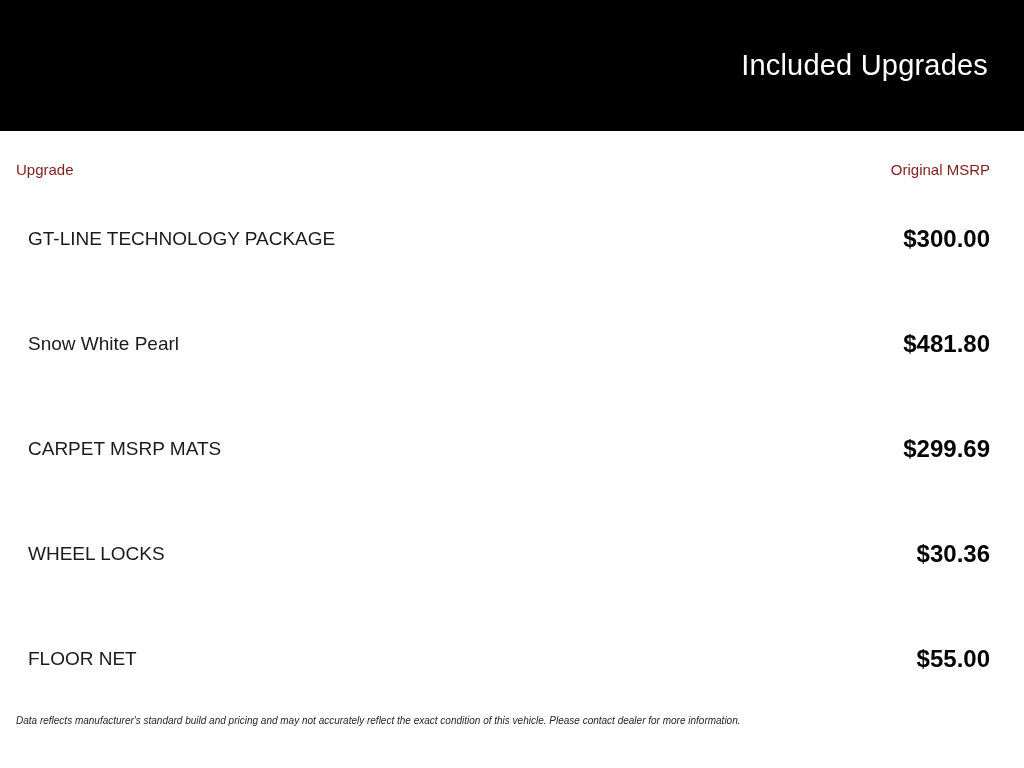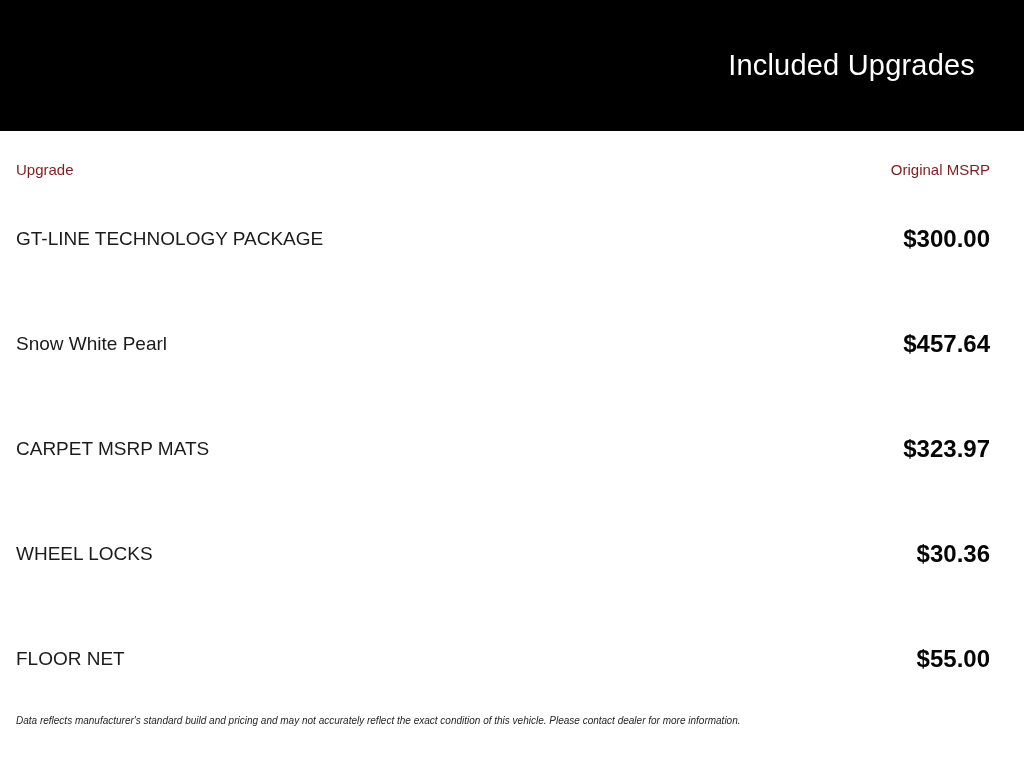--- a/index.html
+++ b/index.html
@@ -14,21 +14,21 @@
     height: 768px;
     background: #ffffff;
     overflow: hidden;
   }
   .banner {
     height: 131px;
     background: #000000;
     display: flex;
     align-items: center;
     justify-content: flex-end;
-    padding-right: 49px;
+    padding-right: 36px;
     box-sizing: border-box;
   }
   .banner h1 {
     margin: 0;
     font-size: 29px;
     font-weight: 400;
     letter-spacing: 0.2px;
     color: #ffffff;
   }
   .content {
@@ -48,20 +48,21 @@
   }
   .row {
     height: 105px;
     display: flex;
     align-items: center;
     justify-content: space-between;
   }
   .row-name {
     font-size: 19px;
     color: #1b1b1b;
+    margin-left: 12px;
   }
   .row-price {
     font-size: 24px;
     font-weight: 700;
     color: #050505;
     text-align: right;
   }
   .disclaimer {
     margin: 2px 0 0 0;
     font-size: 10px;
@@ -87,26 +88,26 @@
     </div>
 
     <div class="rows" id="rows">
   <div class="row">
     <span class="row-name">GT-LINE TECHNOLOGY PACKAGE</span>
     <span class="row-price">$300.00</span>
   </div>
 
   <div class="row">
     <span class="row-name">Snow White Pearl</span>
-    <span class="row-price">$457.64</span>
+    <span class="row-price">$481.80</span>
   </div>
 
   <div class="row">
     <span class="row-name">CARPET MSRP MATS</span>
-    <span class="row-price">$323.97</span>
+    <span class="row-price">$299.69</span>
   </div>
 
   <div class="row">
     <span class="row-name">WHEEL LOCKS</span>
     <span class="row-price">$30.36</span>
   </div>
 
   <div class="row">
     <span class="row-name">FLOOR NET</span>
     <span class="row-price">$55.00</span>

